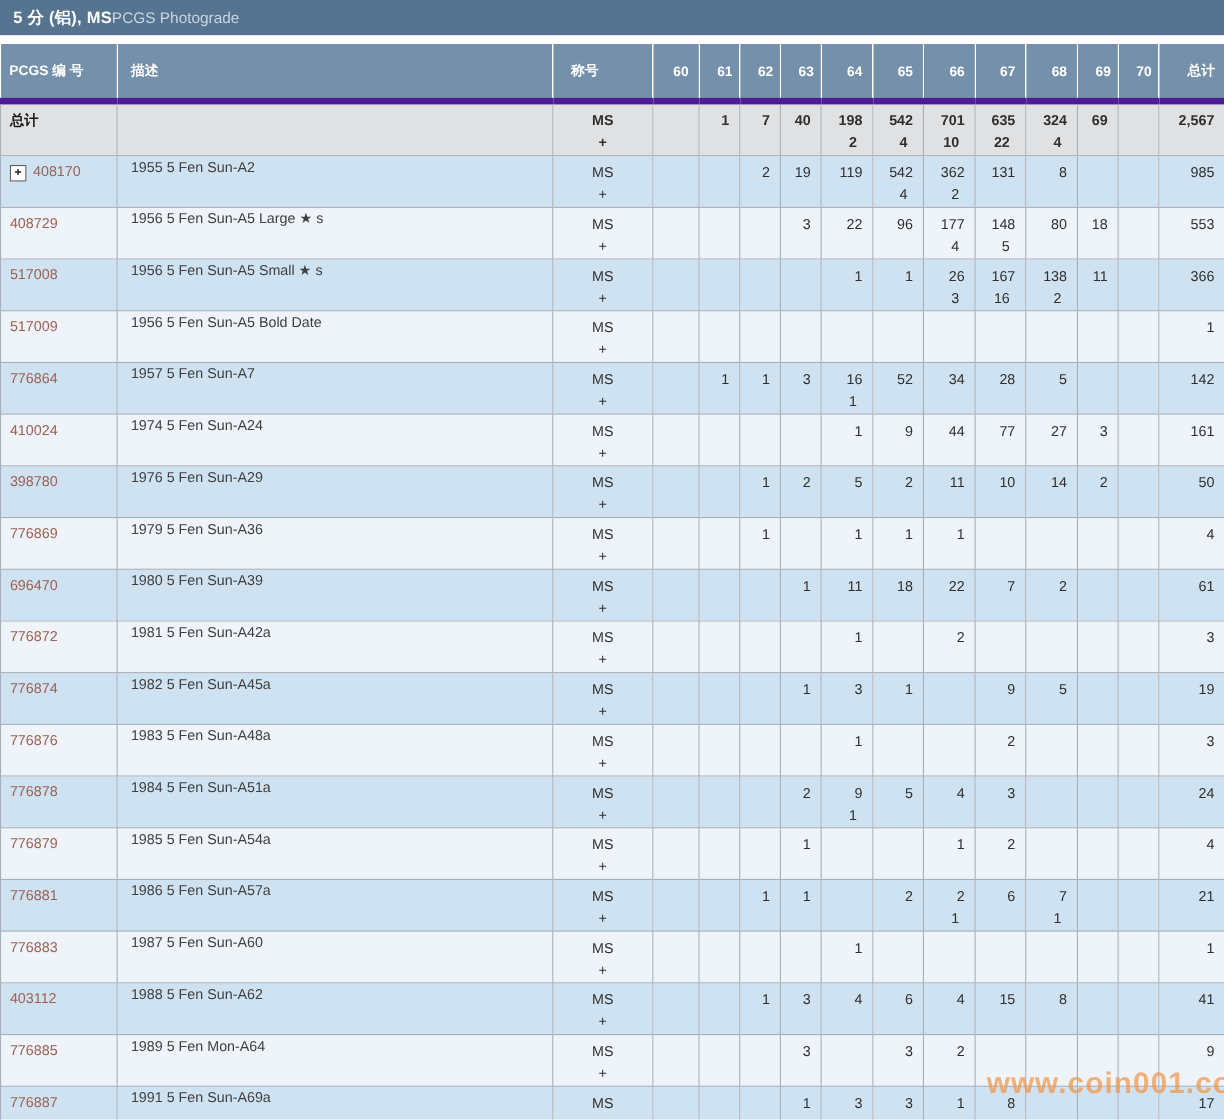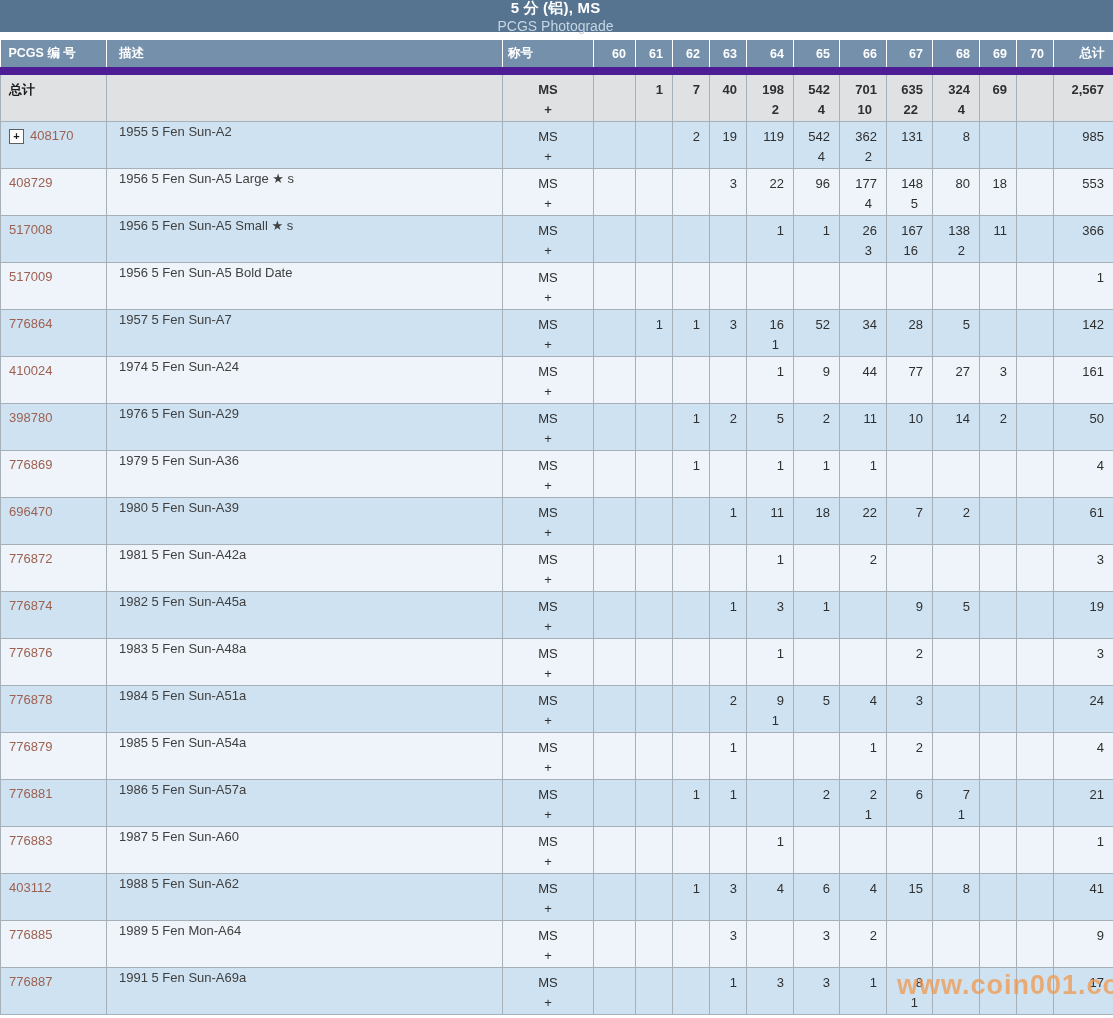--- a/index.html
+++ b/index.html
@@ -1,30 +1,30 @@
 <!DOCTYPE html>
 <html><head>
 <meta charset="utf-8">
 <style>
   html,body{margin:0;padding:0;background:#ffffff;}
   body{font-family:"Liberation Sans","DejaVu Sans",sans-serif;}
   .page{position:relative;width:1113px;height:1018px;overflow:hidden;background:#fff;}
 
   
   .title-bar{height:32px;background:#56738f;color:#fff;display:flex;align-items:center;
-    justify-content:center;padding:0 14px 0 12px;box-sizing:border-box;margin-bottom:8px;flex-direction:column;}
+    justify-content:flex-start;padding:0 14px 0 12px;box-sizing:border-box;margin-bottom:8px;}
   .title-bar .title{font-size:15px;font-weight:bold;letter-spacing:.2px;}
   .title-bar .pg-link{font-size:14px;color:#c6d6e2;text-decoration:none;cursor:pointer;}
 
   
   table{border-collapse:collapse;table-layout:fixed;width:1113px;}
   th,td{box-sizing:border-box;overflow:hidden;white-space:nowrap;vertical-align:top;margin:0;}
   thead th{background:#7590aa;color:#fff;font-size:12.5px;font-weight:bold;height:26px;
-    vertical-align:middle;padding:5px;border-right:1px solid rgba(255,255,255,0.45);
-    border-bottom:8px solid #4c1d95;}
+    vertical-align:middle;padding:16px;border-right:1px solid rgba(255,255,255,0.45);
+    border-bottom:6px solid #4c1d95;}
   thead th:last-child{border-right:none;}
   th.h-text{text-align:left;padding-left:8px;}
   th.h-desc{text-align:left;padding-left:12px;}
   th.h-desig{text-align:left;}
   th.h-num{text-align:right;padding-right:9px;}
 
   tbody td{border:1px solid #a6b0b9;}
   tr.totals td{background:#e0e1e3;height:46px;font-weight:bold;}
   tr.row td{height:46.5px;}
   tr.r-blue td{background:#cfe2f1;}

